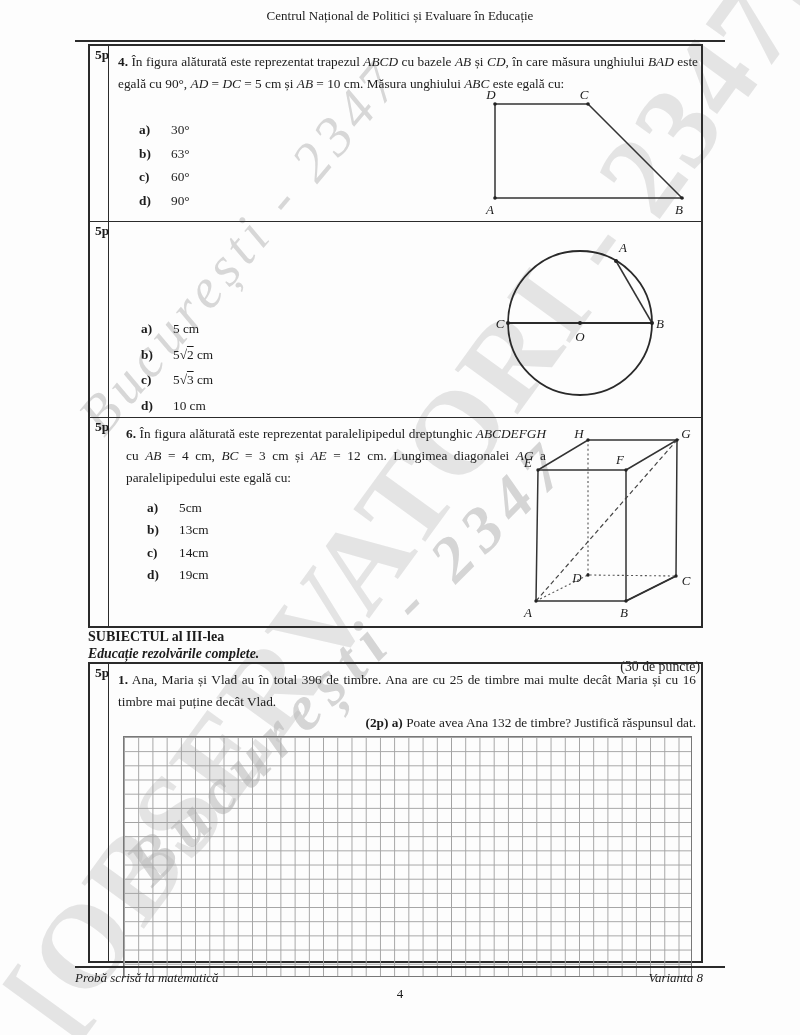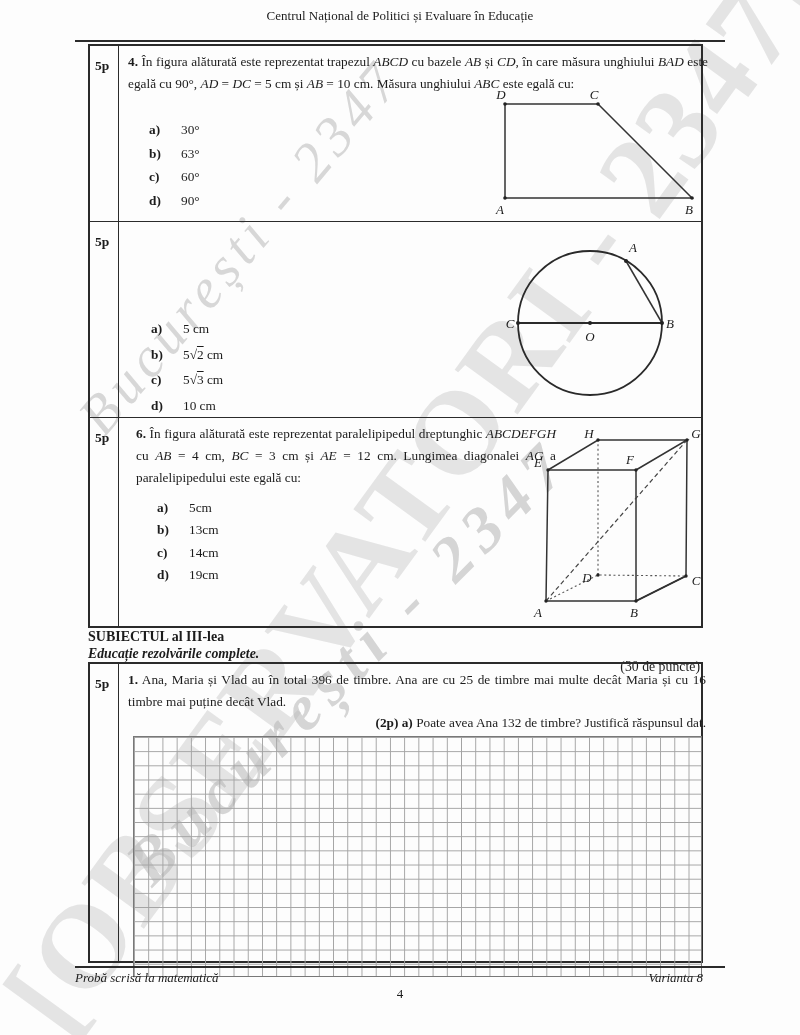--- a/index.html
+++ b/index.html
@@ -25,22 +25,22 @@
   .ftr{position:absolute;z-index:1;top:970px;left:75px;width:628px;display:flex;
       justify-content:space-between;font-size:13px;font-style:italic;}
   .pageno{position:absolute;z-index:1;top:986px;left:0;width:100%;text-align:center;font-size:13px;}
   
   .qtable{position:absolute;z-index:1;left:88px;width:615px;border:2px solid #2b2b2b;
       box-sizing:border-box;background:transparent;}
   #qt1{top:44px;}
   #qt2{top:662px;height:301px;}
   .qrow{display:flex;box-sizing:border-box;}
   .qrow + .qrow{border-top:1.5px solid #2b2b2b;}
-  .pts{width:29px;box-sizing:border-box;border-right:1.5px solid #2b2b2b;
-      font-weight:bold;font-size:13.5px;padding:12px 0 0 5px;flex:none;}
+  .pts{width:19px;box-sizing:border-box;border-right:1.5px solid #2b2b2b;
+      font-weight:bold;font-size:13.5px;padding:1px 0 0 5px;flex:none;}
   .qcontent{position:relative;flex:1;box-sizing:border-box;
       padding:5px 6px 0 9px;font-size:13.3px;line-height:22px;}
   .qtext{text-align:justify;}
   .ov{text-decoration:overline;}
   
   .opts{position:absolute;}
   .opt{display:flex;}
   .okey{font-weight:bold;width:20px;flex:none;}
   .oval{margin-left:12px;}
   #opts4{left:30px;top:72px;line-height:23.5px;}

